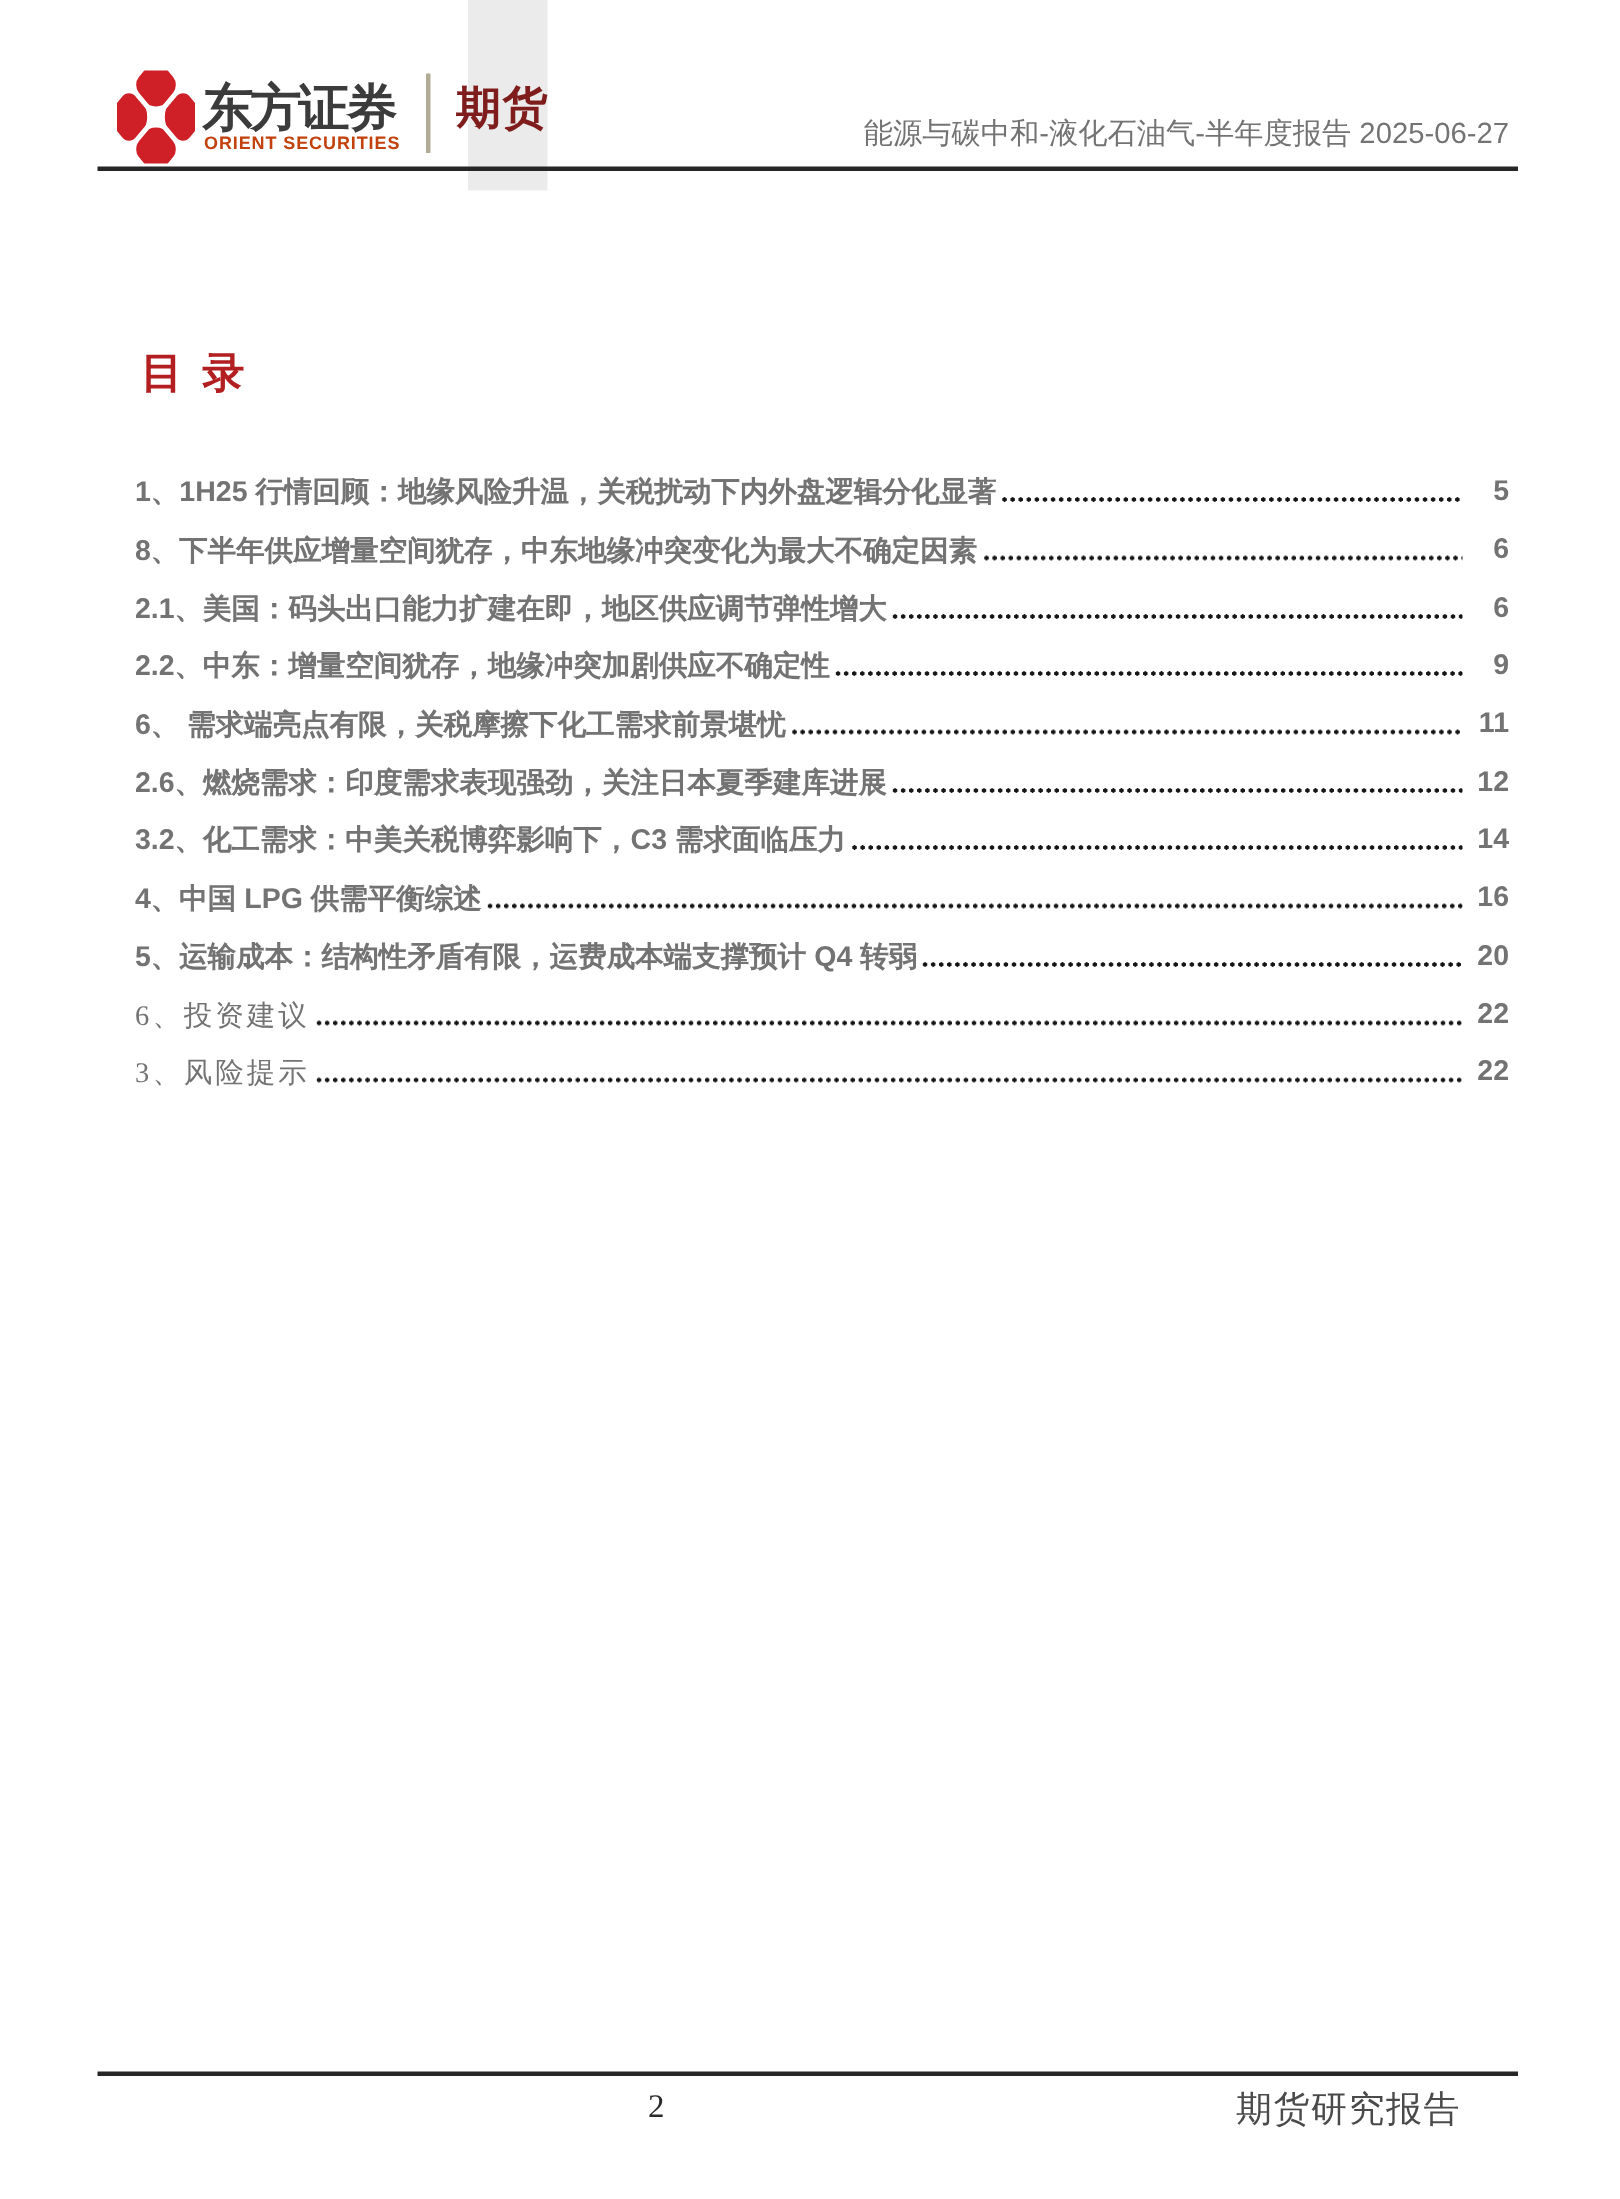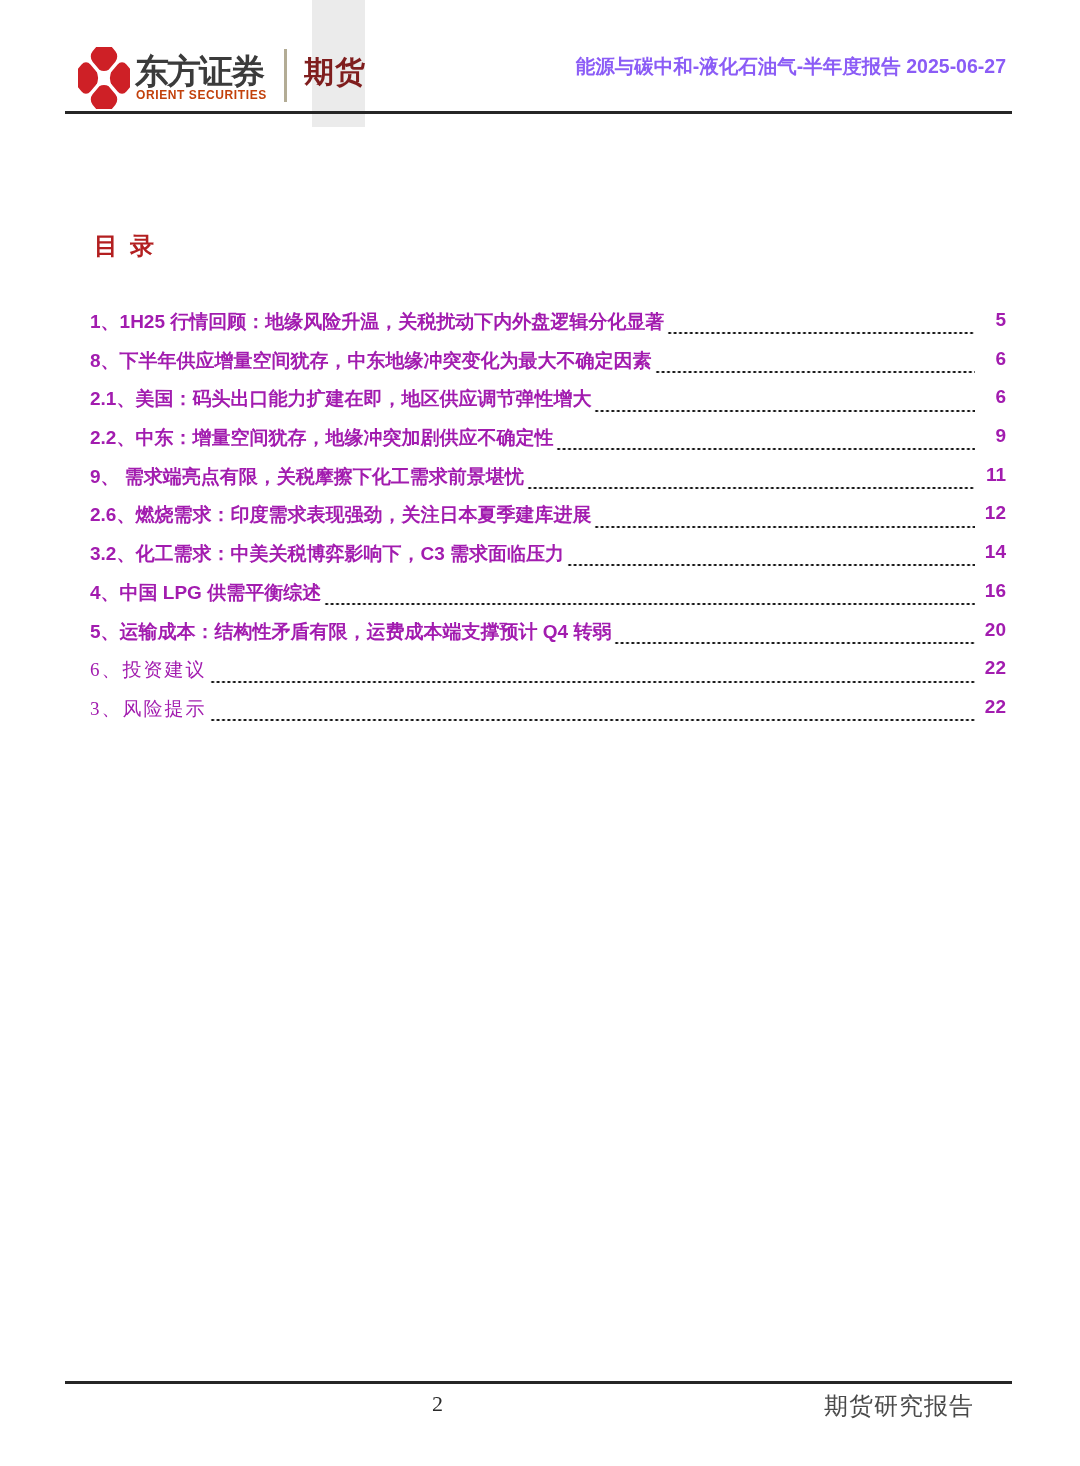--- a/index.html
+++ b/index.html
@@ -55,59 +55,59 @@
     position: absolute;
     left: 304px; top: 52px;
     font-size: 30px;
     font-weight: bold;
     letter-spacing: 1px;
     color: #7f1d1d;
     white-space: nowrap;
   }
   .report-info {
     position: absolute;
-    right: 74px; top: 53px;
+    right: 74px; top: 75px;
     font-size: 19.5px;
-    font-weight: bold;
-    color: #8b5cf6;
+    font-weight: normal;
+    color: #737373;
     white-space: nowrap;
   }
   .rule {
     position: absolute;
     left: 65px;
     width: 947px;
     height: 2.6px;
     background: #262626;
   }
   .header-rule { top: 111px; }
   .footer-rule { top: 1381px; }
 
   
   .toc-title {
     position: absolute;
     left: 94px; top: 230px;
     font-family: "Liberation Serif", serif;
-    font-size: 24px;
+    font-size: 28px;
     font-weight: bold;
     letter-spacing: 3px;
     color: #b31f20;
     white-space: nowrap;
   }
   .toc-list {
     position: absolute;
     left: 90px; top: 309px;
     right: 74px;
   }
   .toc-row {
     height: 38.7px;
     display: flex;
-    align-items: flex-start;
+    align-items: center;
     font-size: 19px;
     font-weight: bold;
-    color: #a21caf;
+    color: #737373;
   }
   .toc-row .label { white-space: nowrap; }
   .toc-row .leader {
     flex: 1;
     height: 6px;
     margin: 0 3px;
     align-self: center;
     position: relative;
     top: 5px;
     background-image: radial-gradient(circle, #151515 1.35px, transparent 1.55px);
@@ -185,21 +185,21 @@
     <span class="label">2.1、美国：码头出口能力扩建在即，地区供应调节弹性增大</span>
     <span class="leader"></span>
     <span class="pagenum">6</span>
   </div>
       <div class="toc-row">
     <span class="label">2.2、中东：增量空间犹存，地缘冲突加剧供应不确定性</span>
     <span class="leader"></span>
     <span class="pagenum">9</span>
   </div>
       <div class="toc-row">
-    <span class="label">9、 需求端亮点有限，关税摩擦下化工需求前景堪忧</span>
+    <span class="label">6、 需求端亮点有限，关税摩擦下化工需求前景堪忧</span>
     <span class="leader"></span>
     <span class="pagenum">11</span>
   </div>
       <div class="toc-row">
     <span class="label">2.6、燃烧需求：印度需求表现强劲，关注日本夏季建库进展</span>
     <span class="leader"></span>
     <span class="pagenum">12</span>
   </div>
       <div class="toc-row">
     <span class="label">3.2、化工需求：中美关税博弈影响下，C3 需求面临压力</span>

